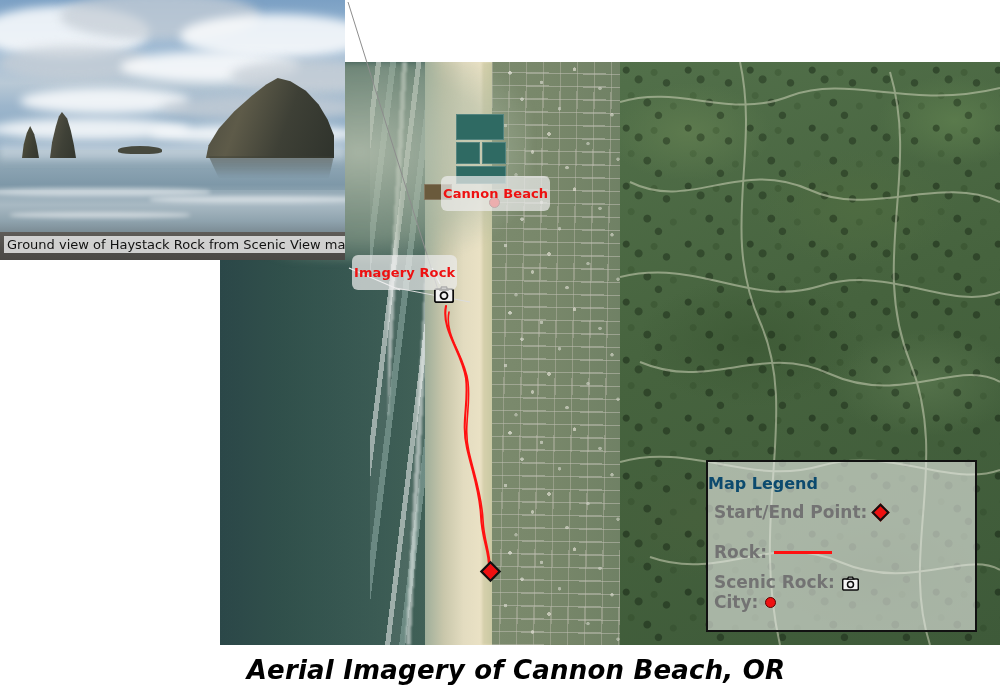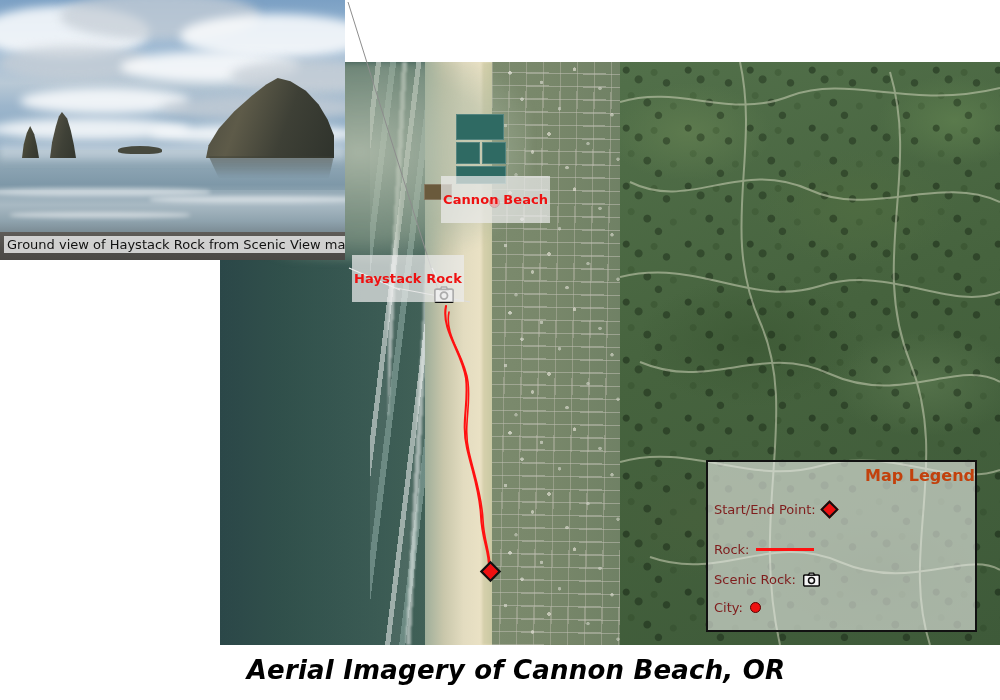--- a/index.html
+++ b/index.html
@@ -182,23 +182,24 @@
   }
 
   
   .map-label {
     position: absolute;
     font-family: "DejaVu Sans", "Liberation Sans", sans-serif;
     font-weight: bold;
     font-size: 13px;
     color: #ee1111;
     background: rgba(235,235,235,0.72);
-    padding: 16px 2px;
+    padding: 10px 2px;
     white-space: nowrap;
     letter-spacing: .1px;
+    border-radius: 6px;
   }
   #label-cannon-beach { left: 441px; top: 176px; }
   #label-haystack-rock { left: 352px; top: 255px; }
 
   .city-dot {
     position: absolute;
     width: 9px; height: 9px;
     border-radius: 50%;
     background: #ee1111;
     border: 1px solid #5a0000;
@@ -301,40 +302,41 @@
   
   #map-legend {
     position: absolute;
     left: 706px; top: 460px;
     width: 271px; height: 172px;
     border: 2px solid #111;
     background: rgba(232,236,230,0.62);
     box-sizing: border-box;
   }
   #legend-title {
-    text-align: right;
+    text-align: left;
     font-size: 16px;
     font-weight: bold;
-    color: #c2410c;
-    margin-top: 4px;
+    color: #0c4a6e;
+    margin-top: 12px;
   }
   .legend-row {
     position: absolute;
     left: 6px;
     display: flex;
     align-items: center;
     gap: 7px;
-    font-size: 13px;
-    color: #7f1d1d;
+    font-size: 17px;
+    color: #737373;
     white-space: nowrap;
+    font-weight: bold;
   }
   #legend-row-start { top: 40px; }
   #legend-row-route { top: 80px; }
   #legend-row-scenic { top: 110px; }
-  #legend-row-city  { top: 138px; }
+  #legend-row-city  { top: 130px; }
 
   .sw-diamond {
     width: 13px; height: 13px;
     background: #ee1111;
     border: 2px solid #111;
     transform: rotate(45deg);
     box-sizing: border-box;
   }
   .sw-line {
     width: 58px; height: 3px;
@@ -452,21 +454,21 @@
     <svg viewBox="0 0 20 17" width="20" height="17" aria-hidden="true">
       <rect x="0.8" y="3.2" width="18.4" height="13" rx="1.6" fill="#f2f2f2" stroke="#0c0c0c" stroke-width="1.8"></rect>
       <path d="M6.4 3.4 L7.6 1 H12.4 L13.6 3.4 Z" fill="#f2f2f2" stroke="#0c0c0c" stroke-width="1.6"></path>
       <circle cx="10" cy="9.6" r="3.5" fill="#f2f2f2" stroke="#0c0c0c" stroke-width="1.8"></circle>
     </svg>
   </div>
 
   <div class="city-dot" id="dot-cannon-beach"></div>
 
   <div class="map-label" id="label-cannon-beach">Cannon Beach</div>
-  <div class="map-label" id="label-haystack-rock">Haystack Rock</div>
+  <div class="map-label" id="label-haystack-rock">Imagery Rock</div>
 
   <div id="map-legend">
     <div id="legend-title">Map Legend</div>
 
     <div class="legend-row" id="legend-row-start">
       <span>Start/End Point:</span>
       <span class="sw-diamond"></span>
     </div>
 
     <div class="legend-row" id="legend-row-route">

